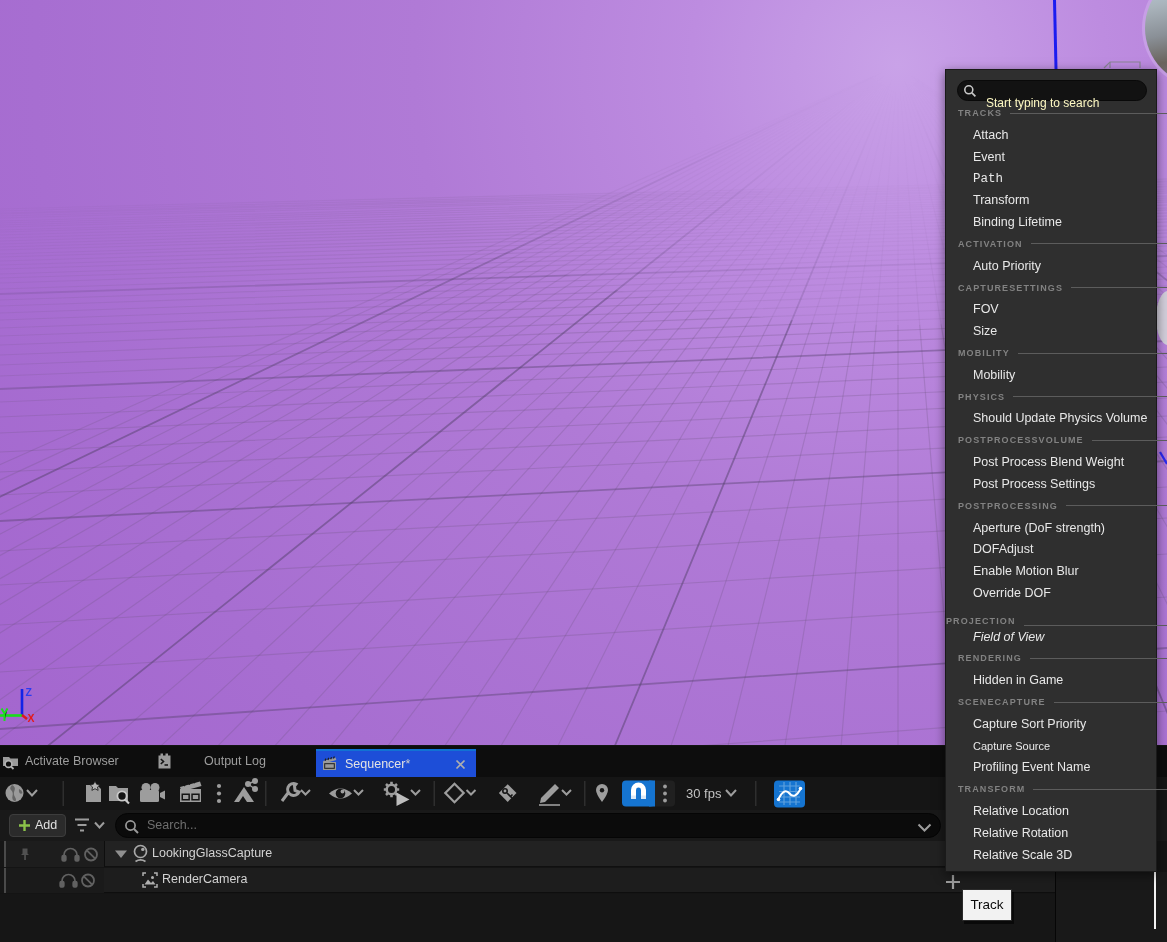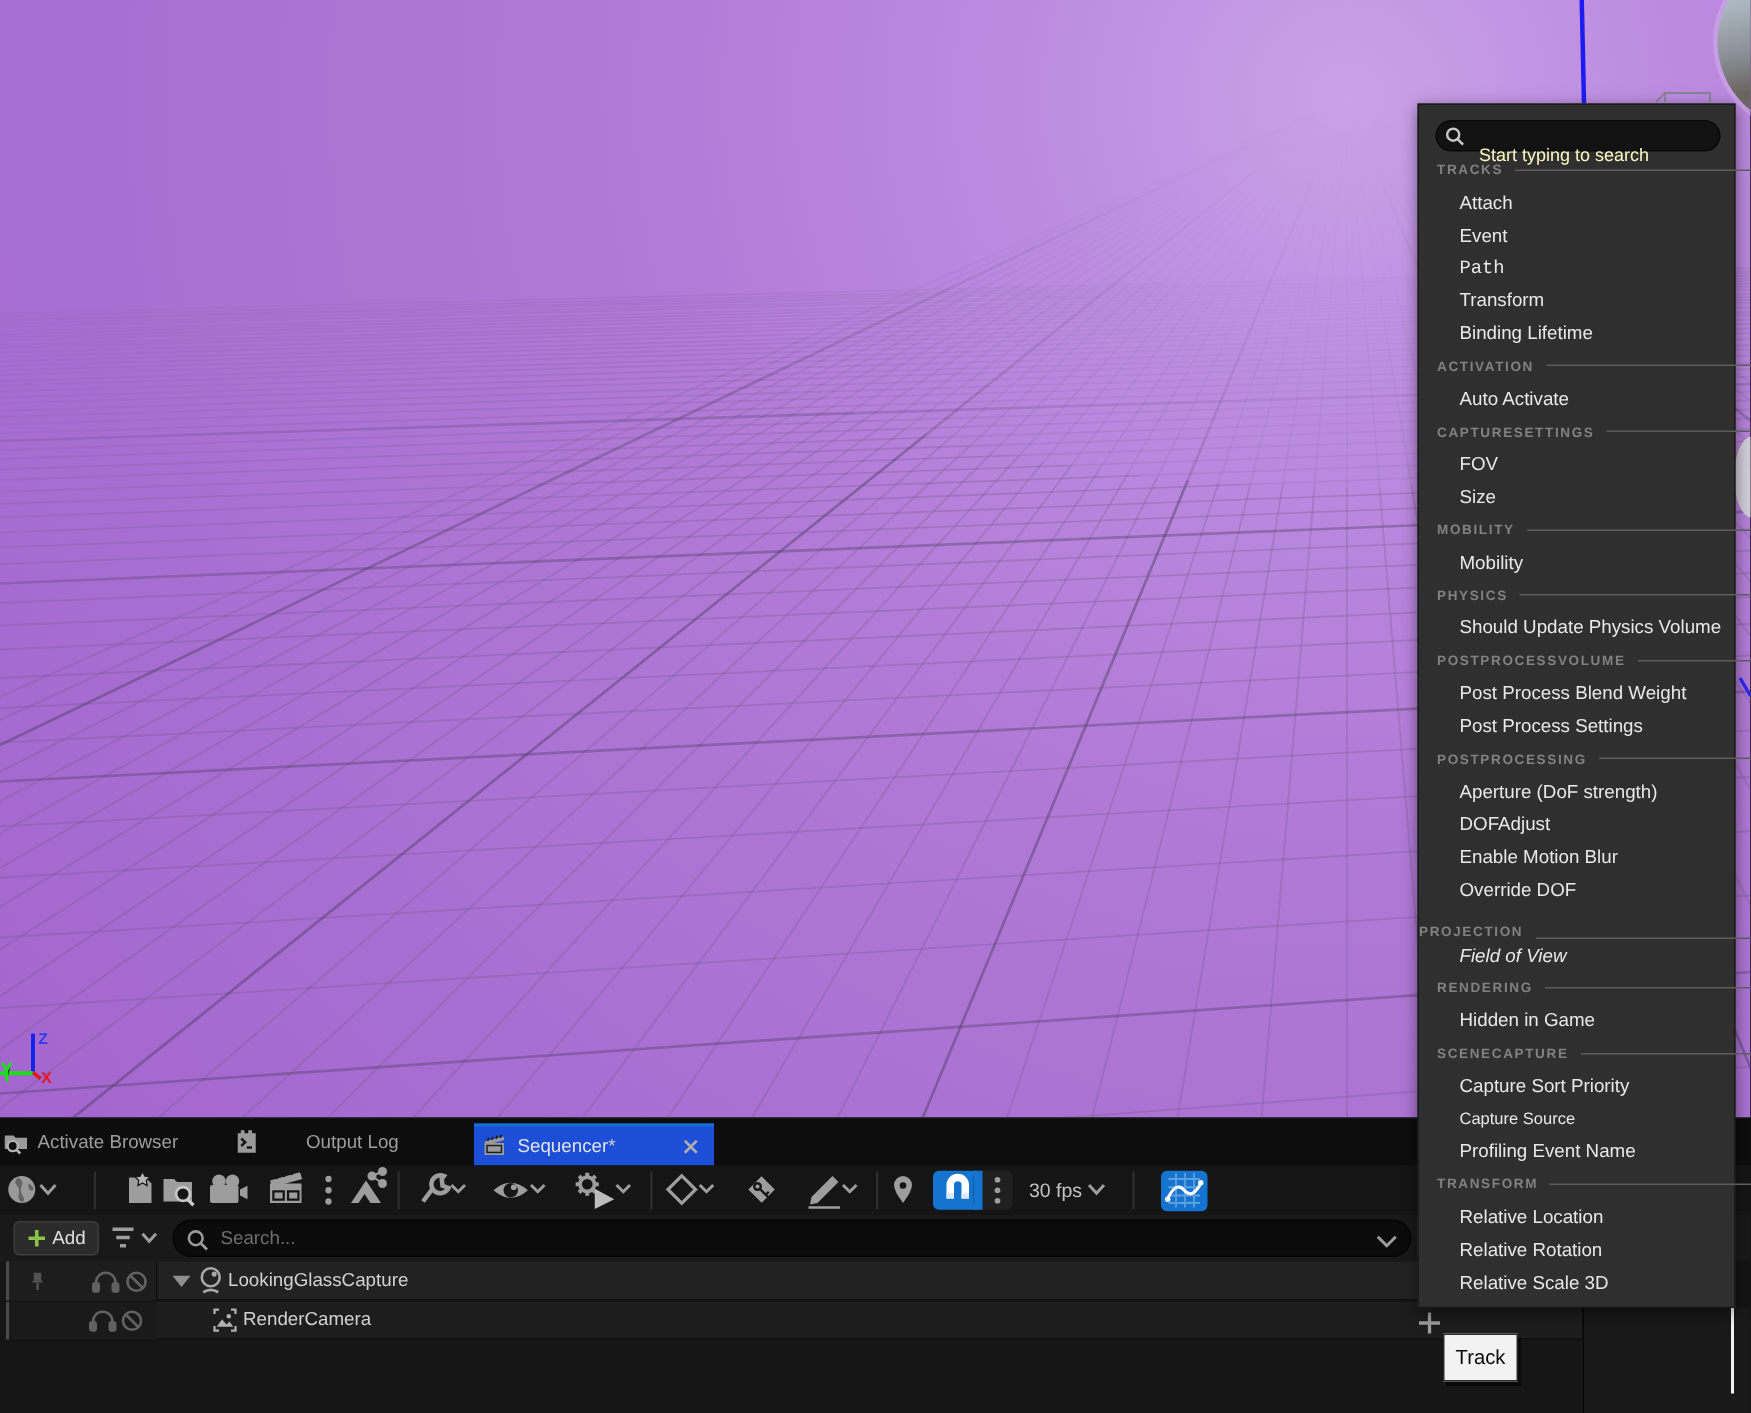--- a/index.html
+++ b/index.html
@@ -337,21 +337,21 @@
           <span style="font-size:12.5px;color:#e8e8e8;white-space:nowrap;">Transform</span>
         </div>
     <div style="height:21.82px;display:flex;align-items:center;padding-left:27px;position:relative;">
           <span style="font-size:12.5px;color:#e8e8e8;white-space:nowrap;">Binding Lifetime</span>
         </div>
     <div style="height:21.82px;display:flex;align-items:center;padding-left:12px;">
           <span style="font-size:9px;font-weight:bold;letter-spacing:1.1px;color:#828282;white-space:nowrap;">ACTIVATION</span>
           <span style="flex:1;height:1px;background:#5c5c5c;margin:0 8px;"></span>
         </div>
     <div style="height:21.82px;display:flex;align-items:center;padding-left:27px;position:relative;">
-          <span style="font-size:12.5px;color:#e8e8e8;white-space:nowrap;">Auto Activate</span>
+          <span style="font-size:12.5px;color:#e8e8e8;white-space:nowrap;">Auto Priority</span>
         </div>
     <div style="height:21.82px;display:flex;align-items:center;padding-left:12px;">
           <span style="font-size:9px;font-weight:bold;letter-spacing:1.1px;color:#828282;white-space:nowrap;">CAPTURESETTINGS</span>
           <span style="flex:1;height:1px;background:#5c5c5c;margin:0 8px;"></span>
         </div>
     <div style="height:21.82px;display:flex;align-items:center;padding-left:27px;position:relative;">
           <span style="font-size:12.5px;color:#e8e8e8;white-space:nowrap;">FOV</span>
         </div>
     <div style="height:21.82px;display:flex;align-items:center;padding-left:27px;position:relative;">
           <span style="font-size:12.5px;color:#e8e8e8;white-space:nowrap;">Size</span>

